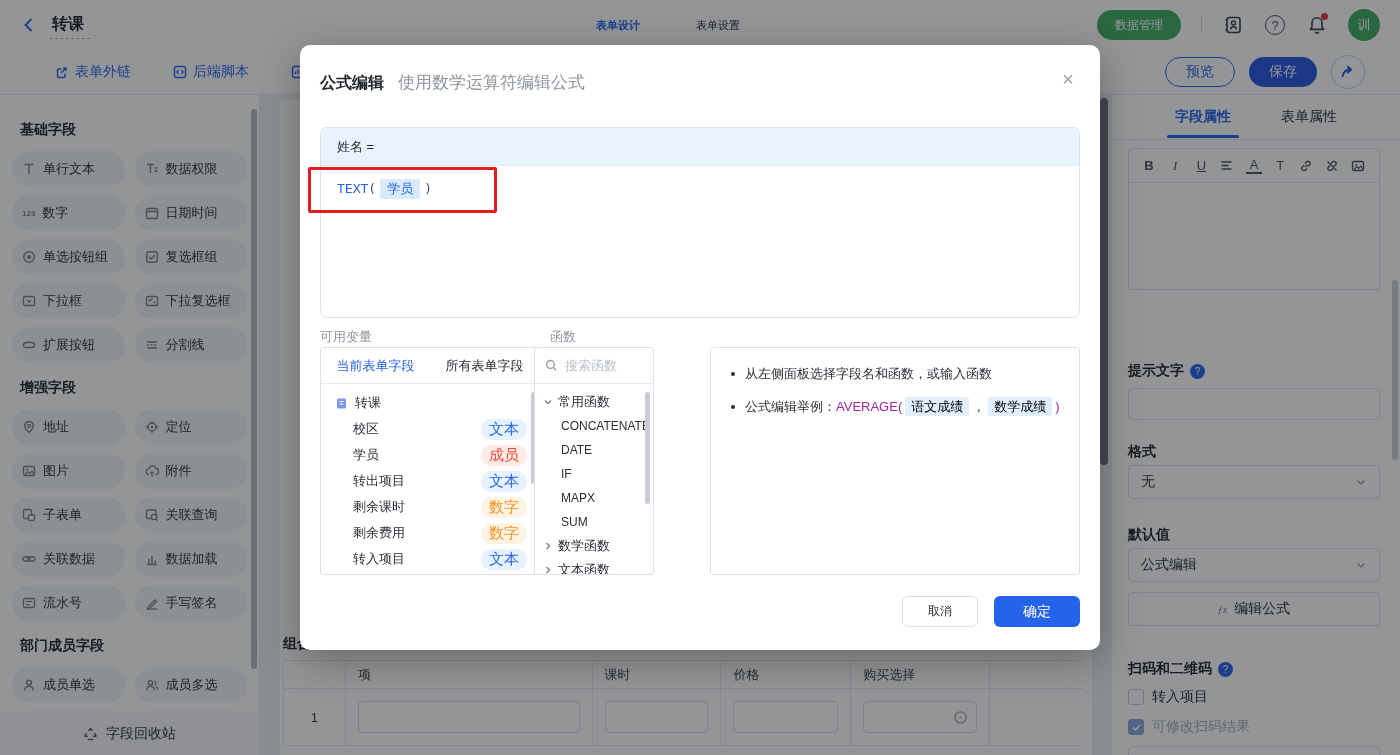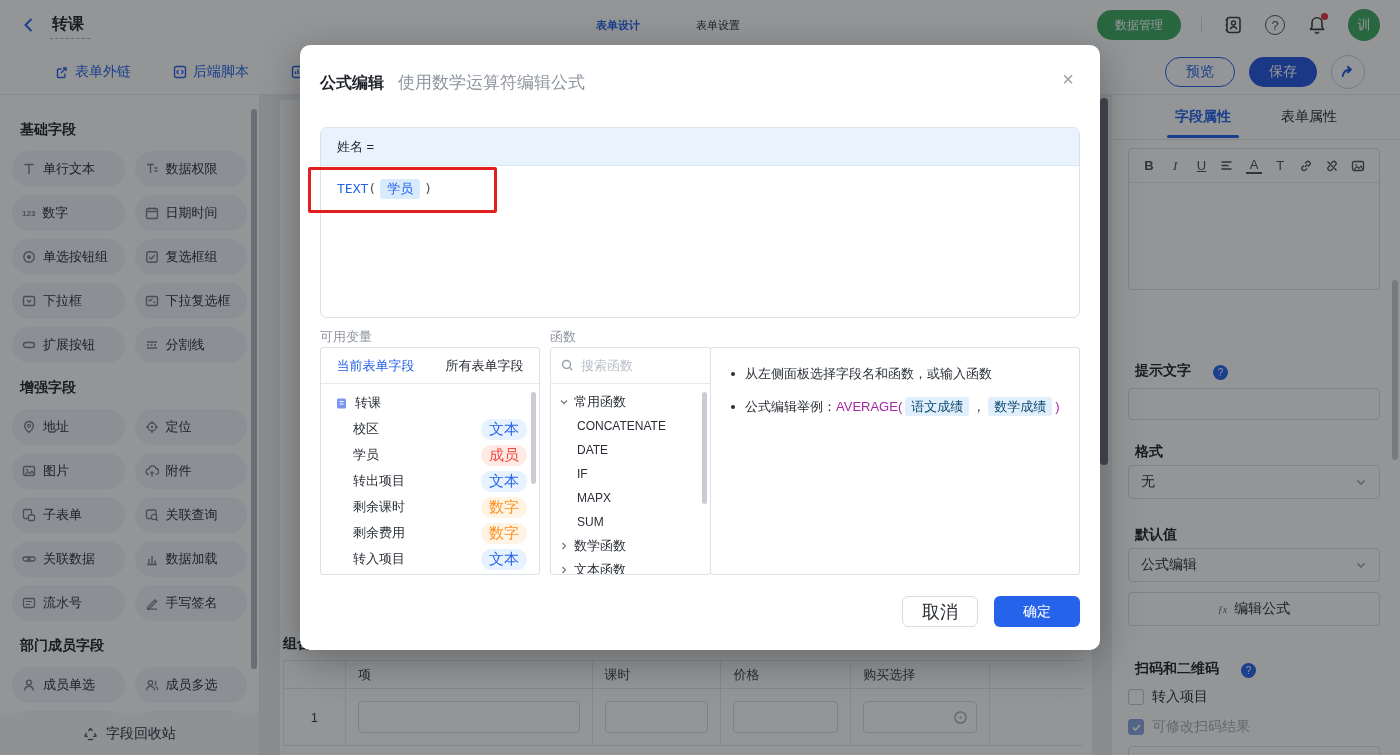--- a/index.html
+++ b/index.html
@@ -63,21 +63,21 @@
   .prop { position:absolute; left:1112px; top:95px; width:288px; bottom:0; background:#fff; overflow:hidden; z-index:1; }
   .prop-tabs { position:relative; height:45px; border-bottom:1px solid #e7e9ee; display:flex; align-items:center; justify-content:center; gap:46px; }
   .prop-tab { font-size:14px; color:#1f2329; cursor:pointer; position:relative; padding:12px 2px; }
   .prop-tab.active { color:#2563eb; font-weight:bold; }
   .prop-tab.active::after { content:""; position:absolute; left:-6px; right:-6px; bottom:0px; height:3px; background:#2563eb; border-radius:2px; }
   .prop-body { position:absolute; left:16px; right:20px; top:45px; bottom:0; }
   .rich-box { position:absolute; top:8px; left:0; right:0; height:142px; border:1px solid #dcdfe5; border-radius:4px; }
   .rich-tools { height:34px; border-bottom:1px solid #e7e9ee; display:flex; align-items:center; justify-content:space-between; padding:0 12px; color:#4e5157; }
   .rt { font-size:13px; cursor:pointer; width:16px; text-align:center; }
   .rt.b{font-weight:bold;} .rt.i{font-style:italic; font-family:"Liberation Serif",serif;} .rt.u{text-decoration:underline;}
-  .prop-label { position:absolute; font-size:14px; color:#1f2329; font-weight:bold; display:flex; align-items:flex-end; gap:22px;margin-left:7px; }
+  .prop-label { position:absolute; font-size:14px; color:#1f2329; font-weight:bold; display:flex; align-items:center; gap:6px; }
   .q-badge { width:15px; height:15px; border-radius:50%; background:#2563eb; color:#fff; font-size:10px; font-weight:normal; display:flex; align-items:center; justify-content:center; }
   .prop-input { position:absolute; left:0; right:0; height:32px; border:1px solid #dcdfe5; border-radius:4px; background:#fff; font-size:14px; padding:0 10px; color:#2a2f36; }
   .prop-select { position:absolute; left:0; right:0; height:34px; border:1px solid #dcdfe5; border-radius:4px; background:#fff; display:flex; align-items:center; justify-content:space-between; padding:0 12px; font-size:14px; color:#2a2f36; cursor:pointer; }
   .prop-select.disabled { color:#a9adb5; }
   .fx-btn { position:absolute; left:0; right:0; height:34px; border:1px solid #dcdfe5; border-radius:4px; background:#fff; display:flex; align-items:center; justify-content:center; gap:7px; font-size:14px; color:#2a2f36; cursor:pointer; }
   .fx-glyph { font-family:"Liberation Serif",serif; font-style:italic; color:#6b7077; font-size:10px; }
   .cb-row { position:absolute; display:flex; align-items:center; gap:8px; font-size:14px; color:#2a2f36; cursor:pointer; }
   .cb-box { width:16px; height:16px; border:1px solid #c6cad1; border-radius:3px; background:#fff; display:flex; align-items:center; justify-content:center; }
   .cb-box.checked { background:#89a8e0; border-color:#89a8e0; }
   .cb-row.muted { color:#a9adb5; }
@@ -105,34 +105,34 @@
   .vars-tab { flex:1; text-align:center; font-size:13px; color:#2a2f36; cursor:pointer; }
   .vars-tab.active { color:#2563eb; }
   .tree-row { height:26px; display:flex; align-items:center; font-size:13px; color:#2a2f36; padding:0 12px 0 14px; cursor:pointer; }
   .tree-row.child { padding-left:32px; justify-content:space-between; }
   .badge { font-size:15px; padding:1px 8px; border-radius:10px; }
   .badge.text { color:#2563eb; background:#e6f2ff; }
   .badge.member { color:#f5483b; background:#ffeae6; }
   .badge.number { color:#ff8f1f; background:#fff4e3; }
   .box-scroll { position:absolute; right:3px; width:5px; background:#c9cdd3; border-radius:3px; }
 
-  .fns-box { left:250px; width:161px; }
+  .fns-box { left:234px; width:120px; }
   .fn-search { height:36px; border-bottom:1px solid #e7e9ee; display:flex; align-items:center; gap:7px; padding:0 10px; }
   .fn-search .ph { font-size:13px; color:#b9bec7; }
   .fn-row { height:24px; display:flex; align-items:center; gap:5px; font-size:13px; color:#2a2f36; padding-left:8px; cursor:pointer; }
   .fn-row.item { padding-left:26px; font-size:12px; }
 
   .tips-box { left:410px; width:370px; padding:16px 18px; }
   .tip-line { display:flex; font-size:13px; color:#2a2f36; margin-bottom:13px; line-height:1.5; }
   .tip-dot { width:4px; height:4px; border-radius:50%; background:#2a2f36; margin:8px 10px 0 2px; flex:none; }
   .fn-purple { color:#a626a4; }
-  .tip-chip { display:inline-block; background:#e1effd; color:#0c4a6e; border-radius:3px; padding:0 6px; margin:0 3px; }
+  .tip-chip { display:inline-block; background:#e1effd; color:#000000; border-radius:3px; padding:0 6px; margin:0 3px; }
 
   .modal-footer { position:absolute; right:20px; bottom:23px; display:flex; gap:16px; }
-  .btn-cancel { width:76px; height:31px; border:1px solid #d8dce3; border-radius:6px; background:#fff; font-size:18px; color:#2a2f36; cursor:pointer; }
+  .btn-cancel { width:76px; height:31px; border:1px solid #d8dce3; border-radius:6px; background:#fff; font-size:12px; color:#2a2f36; cursor:pointer; }
   .btn-ok { width:86px; height:31px; border:none; border-radius:6px; background:#2563eb; font-size:14px; color:#fff; cursor:pointer; }
 </style>
 </head>
 <body>
 
 <div id="app">
 
   <div class="topbar">
     <span class="back-btn">
       <svg width="18" height="18" viewBox="0 0 18 18">

